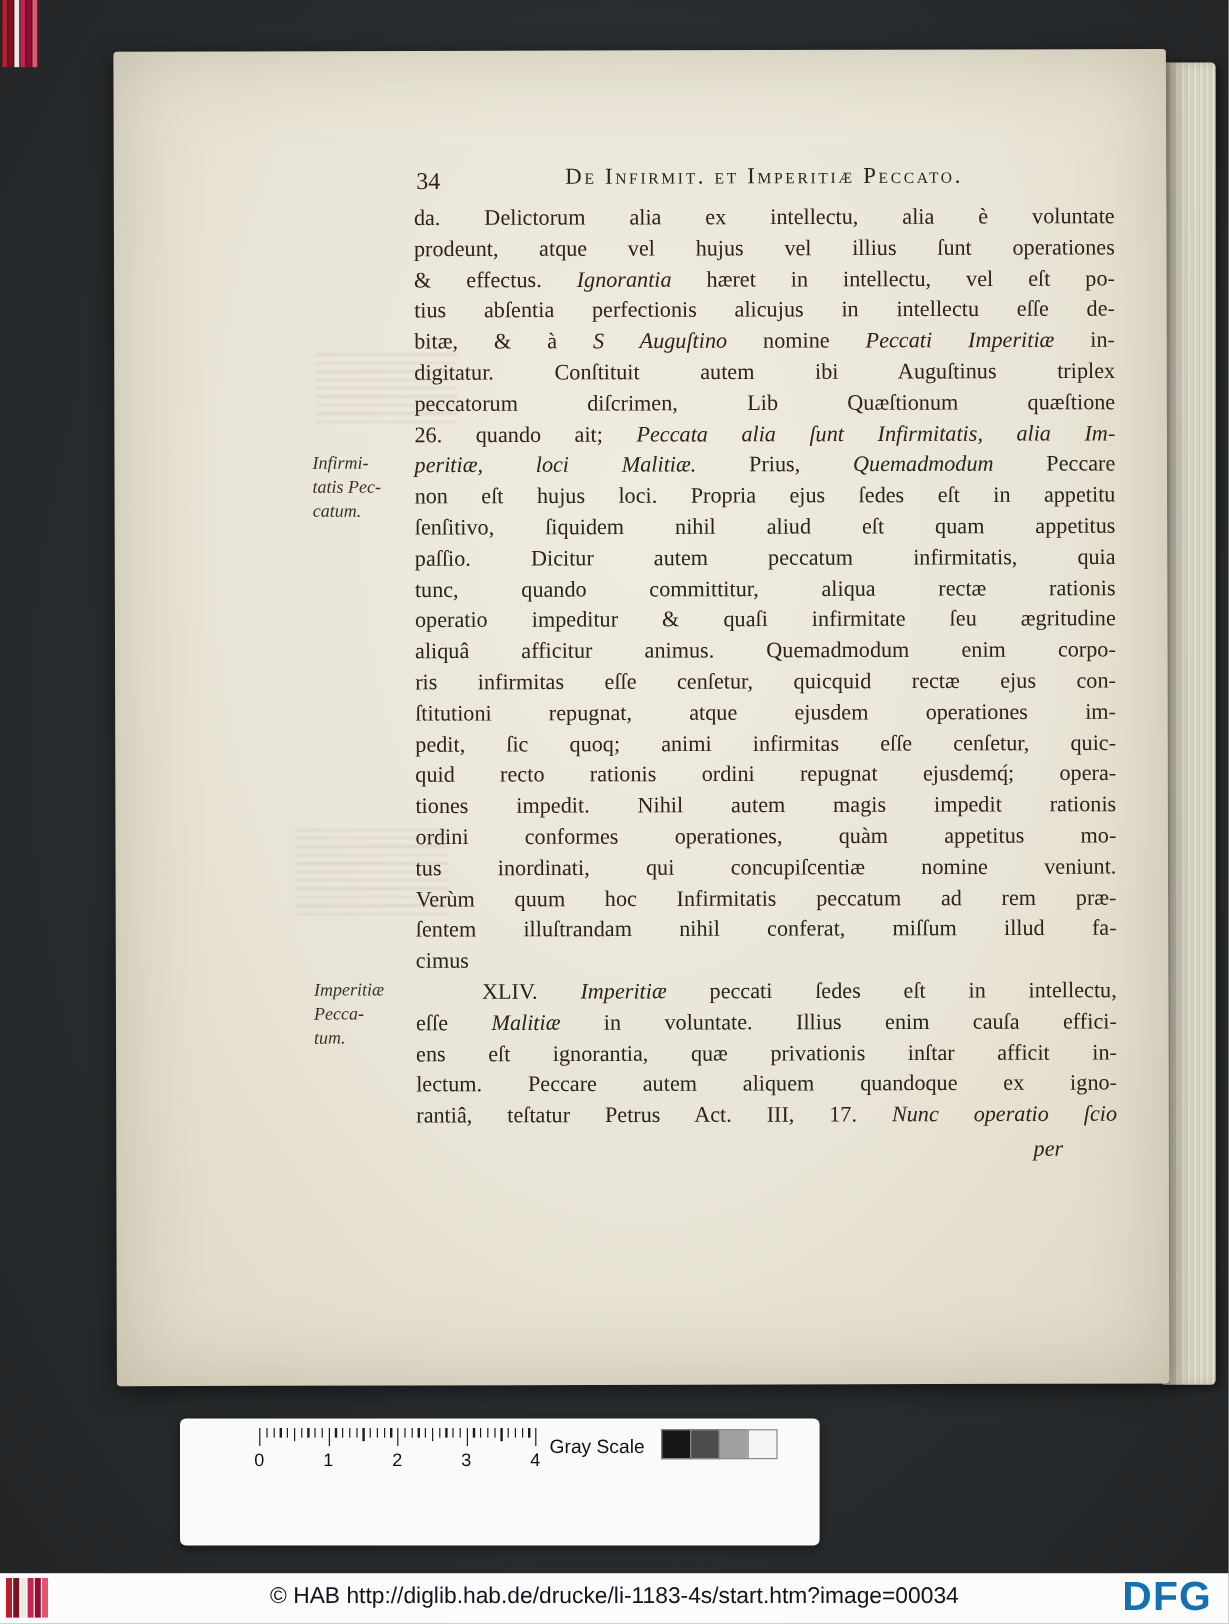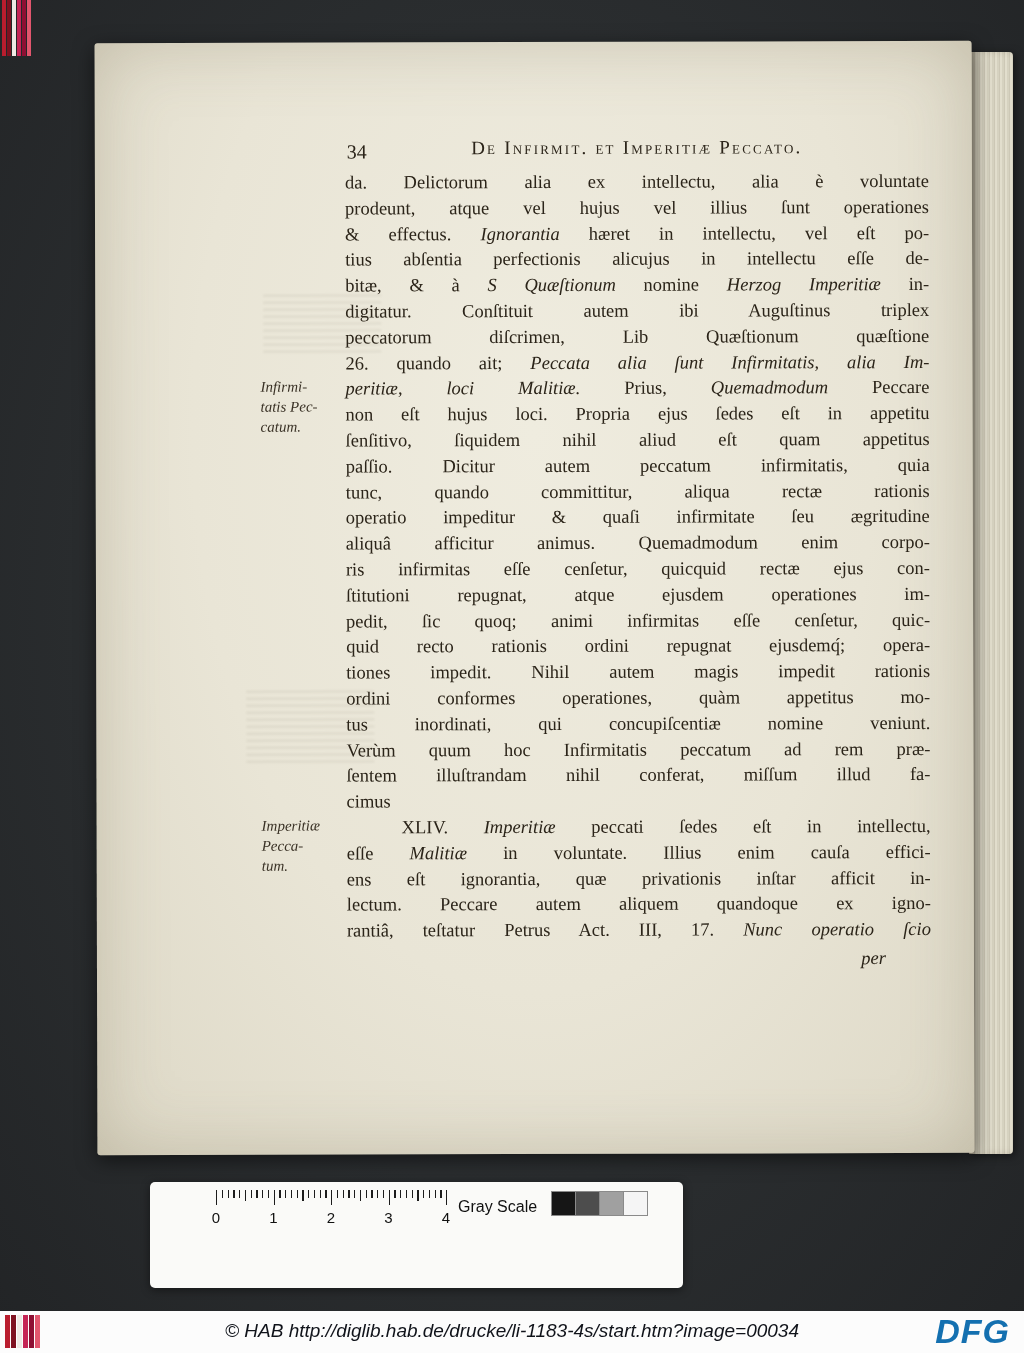--- a/index.html
+++ b/index.html
@@ -78,21 +78,21 @@
   .tick.half{height:11px;}
   .tick.cm{height:15px;}
   .nums{position:relative;top:3px;height:20px;font-size:15px;color:#111;}
   .nums span{position:absolute;transform:translateX(-50%);}
   .grayscale-label{position:absolute;left:308px;top:10px;font-size:16px;color:#111;}
   .gray-squares{position:absolute;left:402px;top:3px;display:flex;}
   .gray-squares div{width:23px;height:23px;border:1px solid #8a8a8a;margin-left:-1px;}
   
   .bottom-bar{
     position:absolute;left:0;top:1311px;width:1024px;height:42px;z-index:3;
-    background:#fcfcfc;font-family:"Liberation Sans",sans-serif;font-style:italic;
+    background:#fcfcfc;font-family:"Liberation Sans",sans-serif;
   }
   .copyright{
     position:absolute;left:50%;top:9px;transform:translateX(-50%);
     font-size:19px;color:#10131a;white-space:nowrap;
   }
   .dfg{position:absolute;right:14px;top:1px;font-weight:bold;font-size:34px;letter-spacing:1px;}
 </style>
 </head>
 <body>
 
@@ -127,21 +127,21 @@
     <div class="text-block">
       <div class="header-row">
         <span class="pagenum">34</span>
         <span class="running-head">De Infirmit. et Imperitiæ Peccato.</span>
       </div>
       <div class="body" id="body-lines">
           <div class="tline"><span>da. Delictorum alia ex intellectu, alia è voluntate</span></div>
           <div class="tline"><span>prodeunt, atque vel hujus vel illius ſunt operationes</span></div>
           <div class="tline"><span>&amp; effectus. </span><span class="it">Ignorantia</span><span> hæret in intellectu, vel eſt po-</span></div>
           <div class="tline"><span>tius abſentia perfectionis alicujus in intellectu eſſe de-</span></div>
-          <div class="tline"><span>bitæ, &amp; à </span><span class="it">S Quæſtionum</span><span> nomine </span><span class="it">Herzog Imperitiæ</span><span> in-</span></div>
+          <div class="tline"><span>bitæ, &amp; à </span><span class="it">S Auguſtino</span><span> nomine </span><span class="it">Peccati Imperitiæ</span><span> in-</span></div>
           <div class="tline"><span>digitatur. Conſtituit autem ibi Auguſtinus triplex</span></div>
           <div class="tline"><span>peccatorum diſcrimen, Lib Quæſtionum quæſtione</span></div>
           <div class="tline"><span>26. quando ait; </span><span class="it">Peccata alia ſunt Infirmitatis, alia Im-</span></div>
           <div class="tline"><span class="it">peritiæ, loci Malitiæ.</span><span> Prius, </span><span class="it">Quemadmodum</span><span> Peccare</span></div>
           <div class="tline"><span>non eſt hujus loci. Propria ejus ſedes eſt in appetitu</span></div>
           <div class="tline"><span>ſenſitivo, ſiquidem nihil aliud eſt quam appetitus</span></div>
           <div class="tline"><span>paſſio. Dicitur autem peccatum infirmitatis, quia</span></div>
           <div class="tline"><span>tunc, quando committitur, aliqua rectæ rationis</span></div>
           <div class="tline"><span>operatio impeditur &amp; quaſi infirmitate ſeu ægritudine</span></div>
           <div class="tline"><span>aliquâ afficitur animus. Quemadmodum enim corpo-</span></div>

